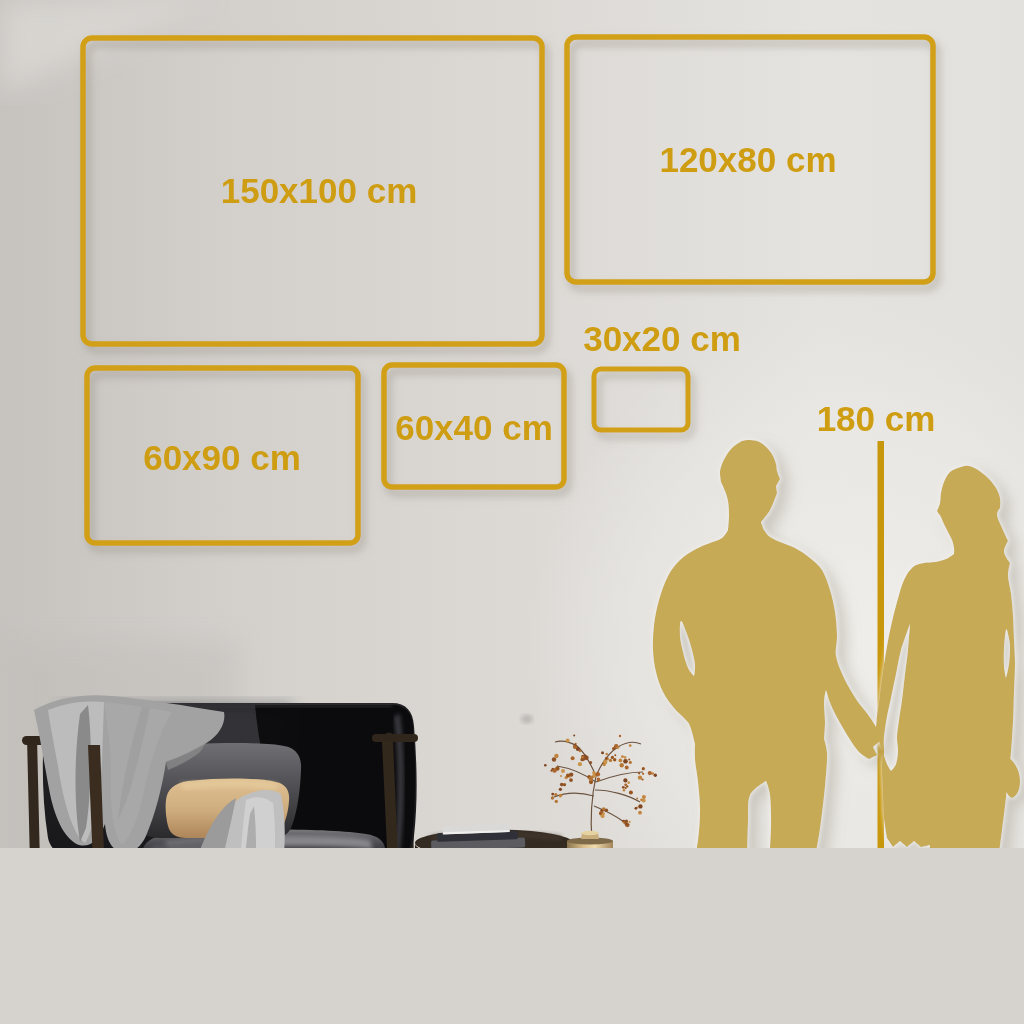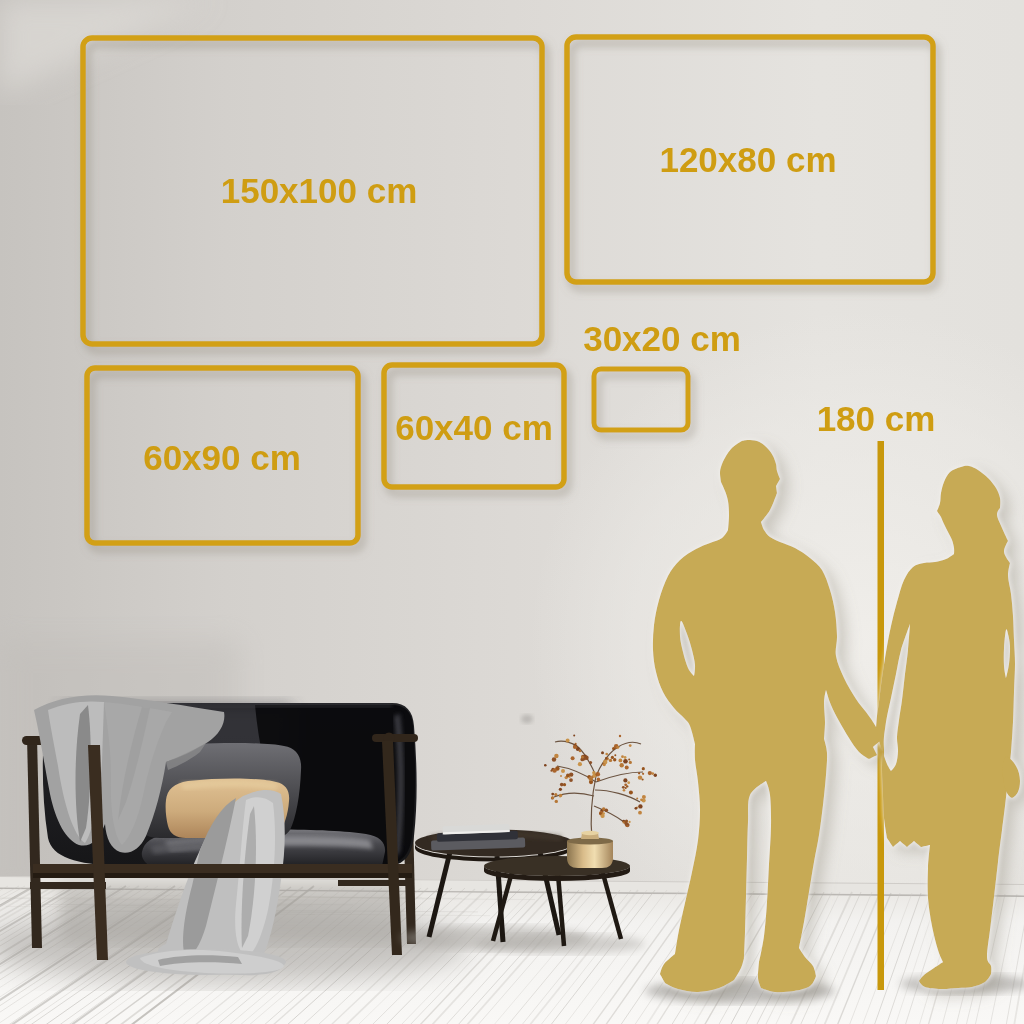--- a/index.html
+++ b/index.html
@@ -1,16 +1,16 @@
 <!DOCTYPE html>
 <html><head>
 <meta charset="utf-8">
 <style>
   html,body { margin:0; padding:0; background:#d6d3cf; }
-  #scene { position:relative; width:1024px; height:1024px; overflow:hidden;
+  #scene { position:relative; width:1024px; height:848px; overflow:hidden;
            font-family:"Liberation Sans", sans-serif; }
   svg { display:block; }
   .dim { font-family:"Liberation Sans", sans-serif; font-weight:bold; fill:#cf9d12; }
 </style>
 </head>
 <body>
 <div id="scene">
 <svg width="1024" height="1024" viewBox="0 0 1024 1024">
   <defs>
     <linearGradient id="wallg" x1="0" y1="0" x2="1" y2="0">

